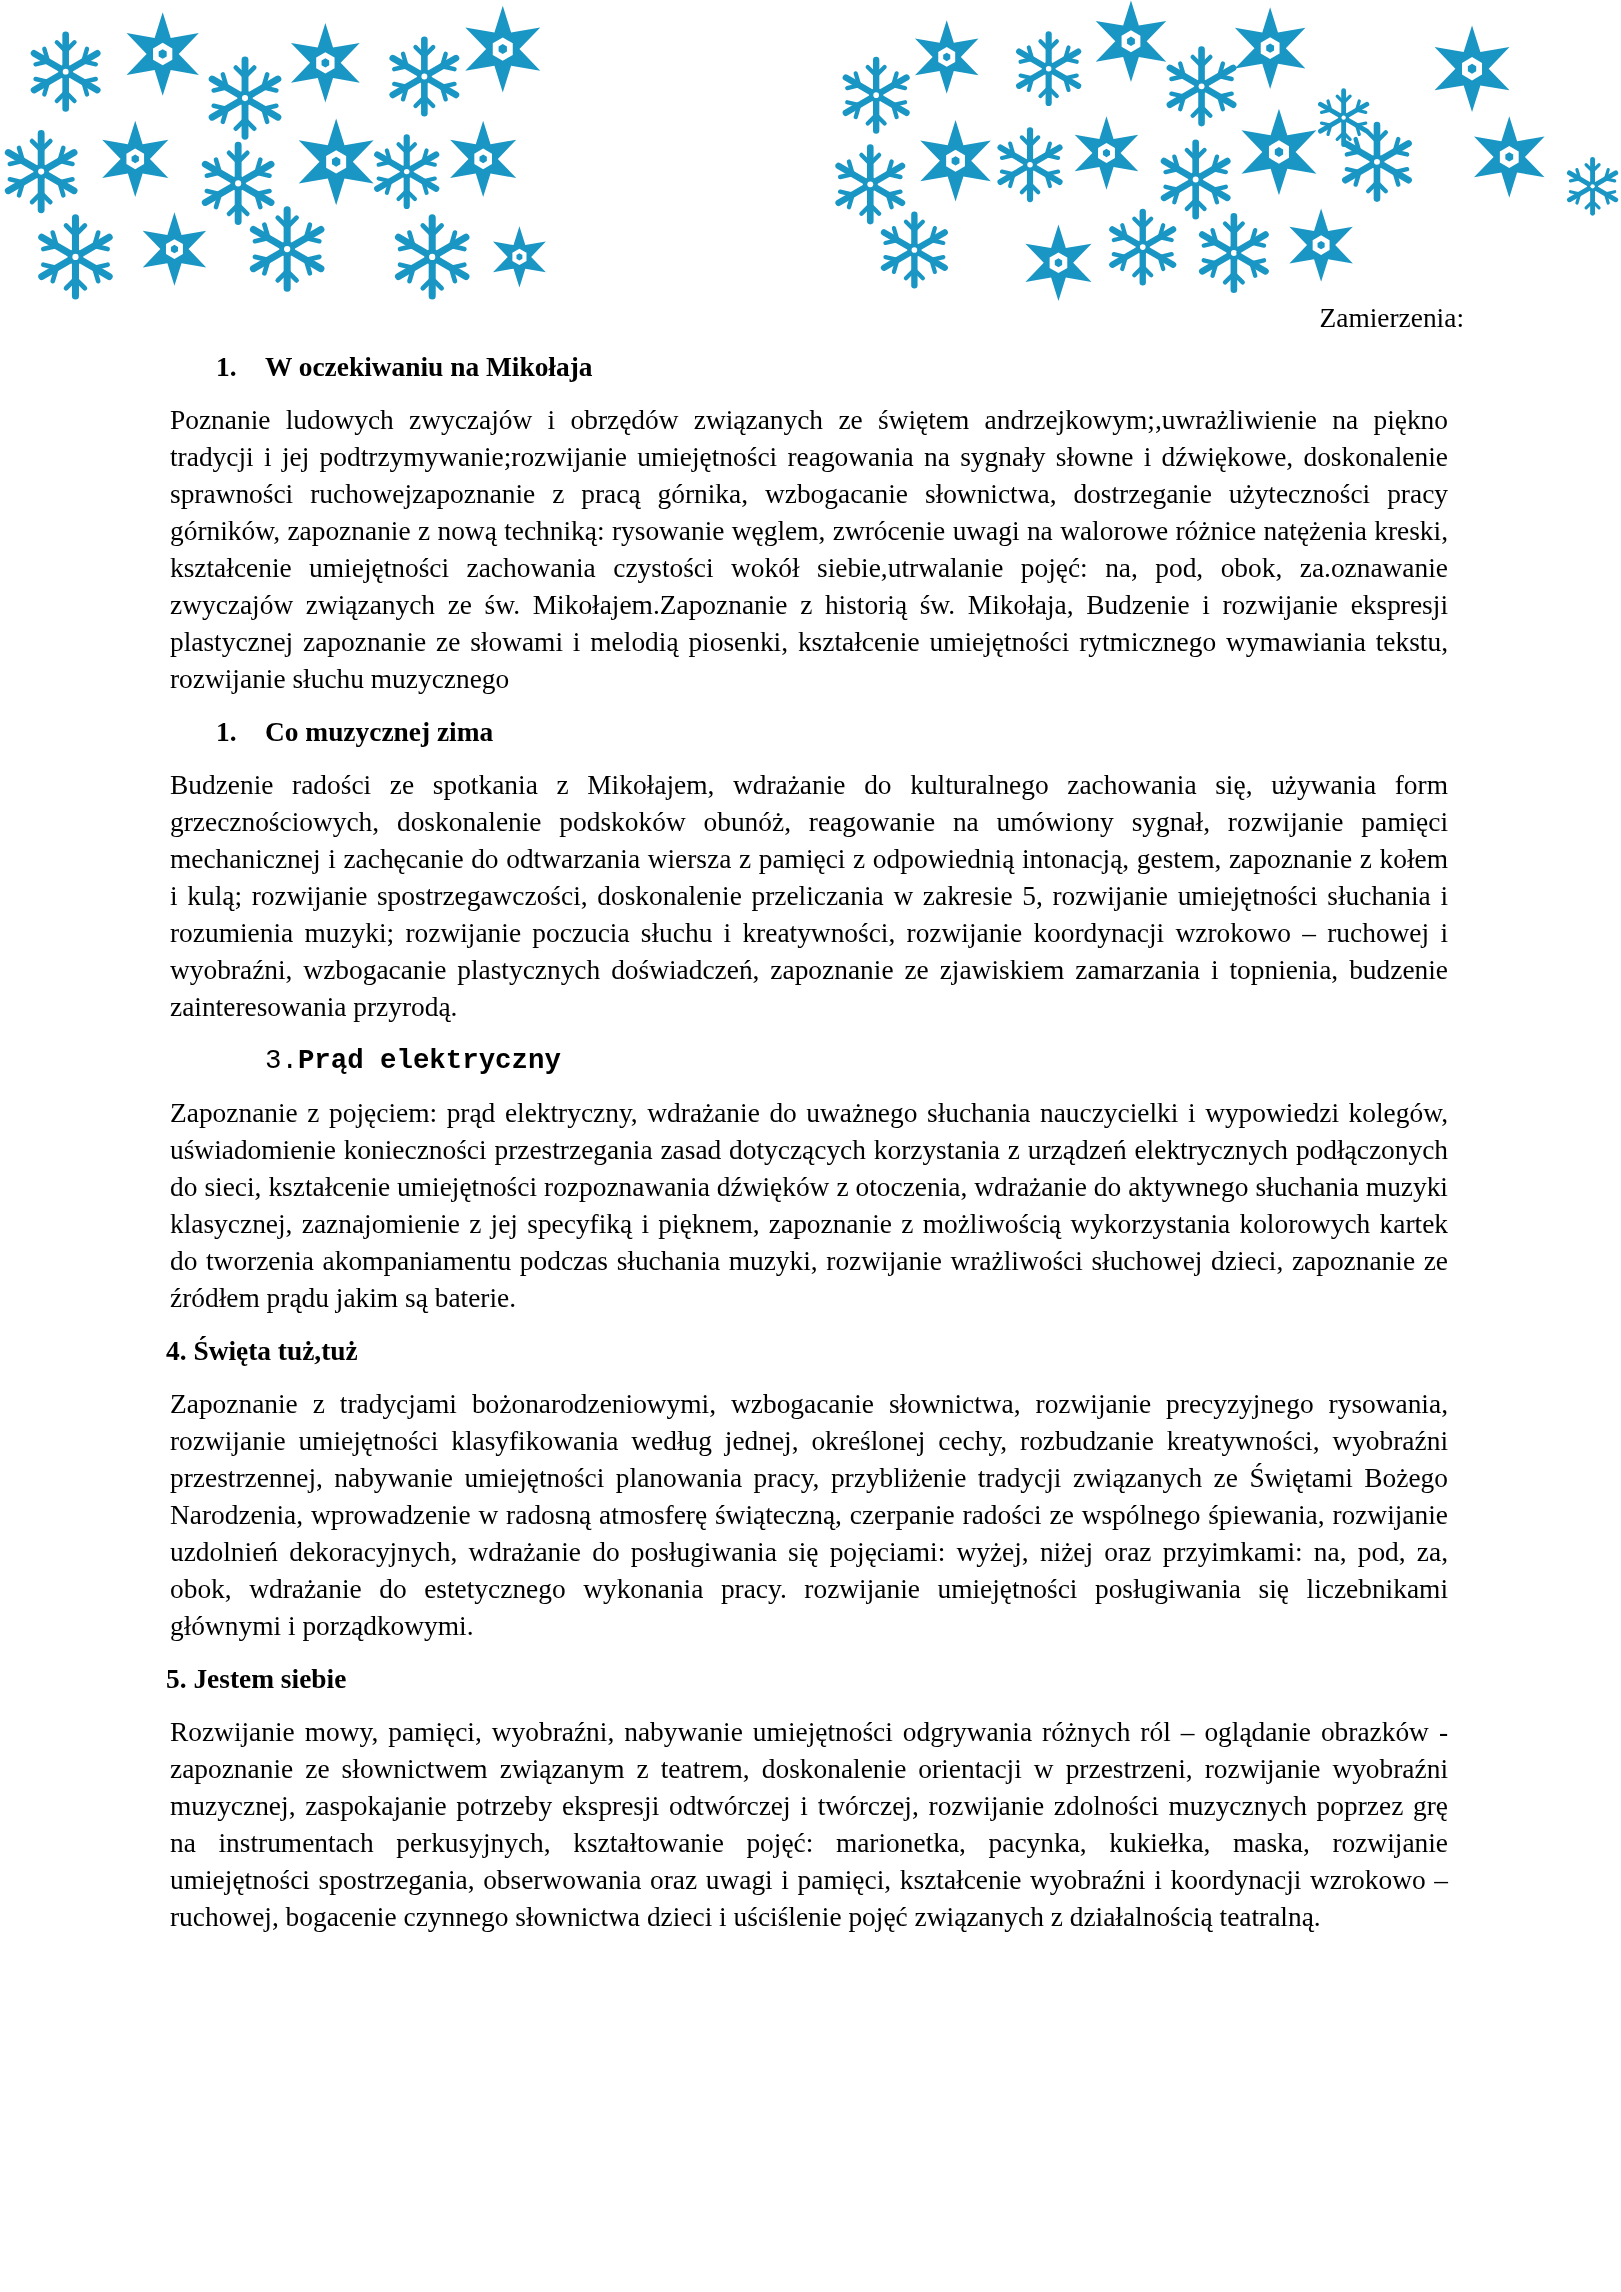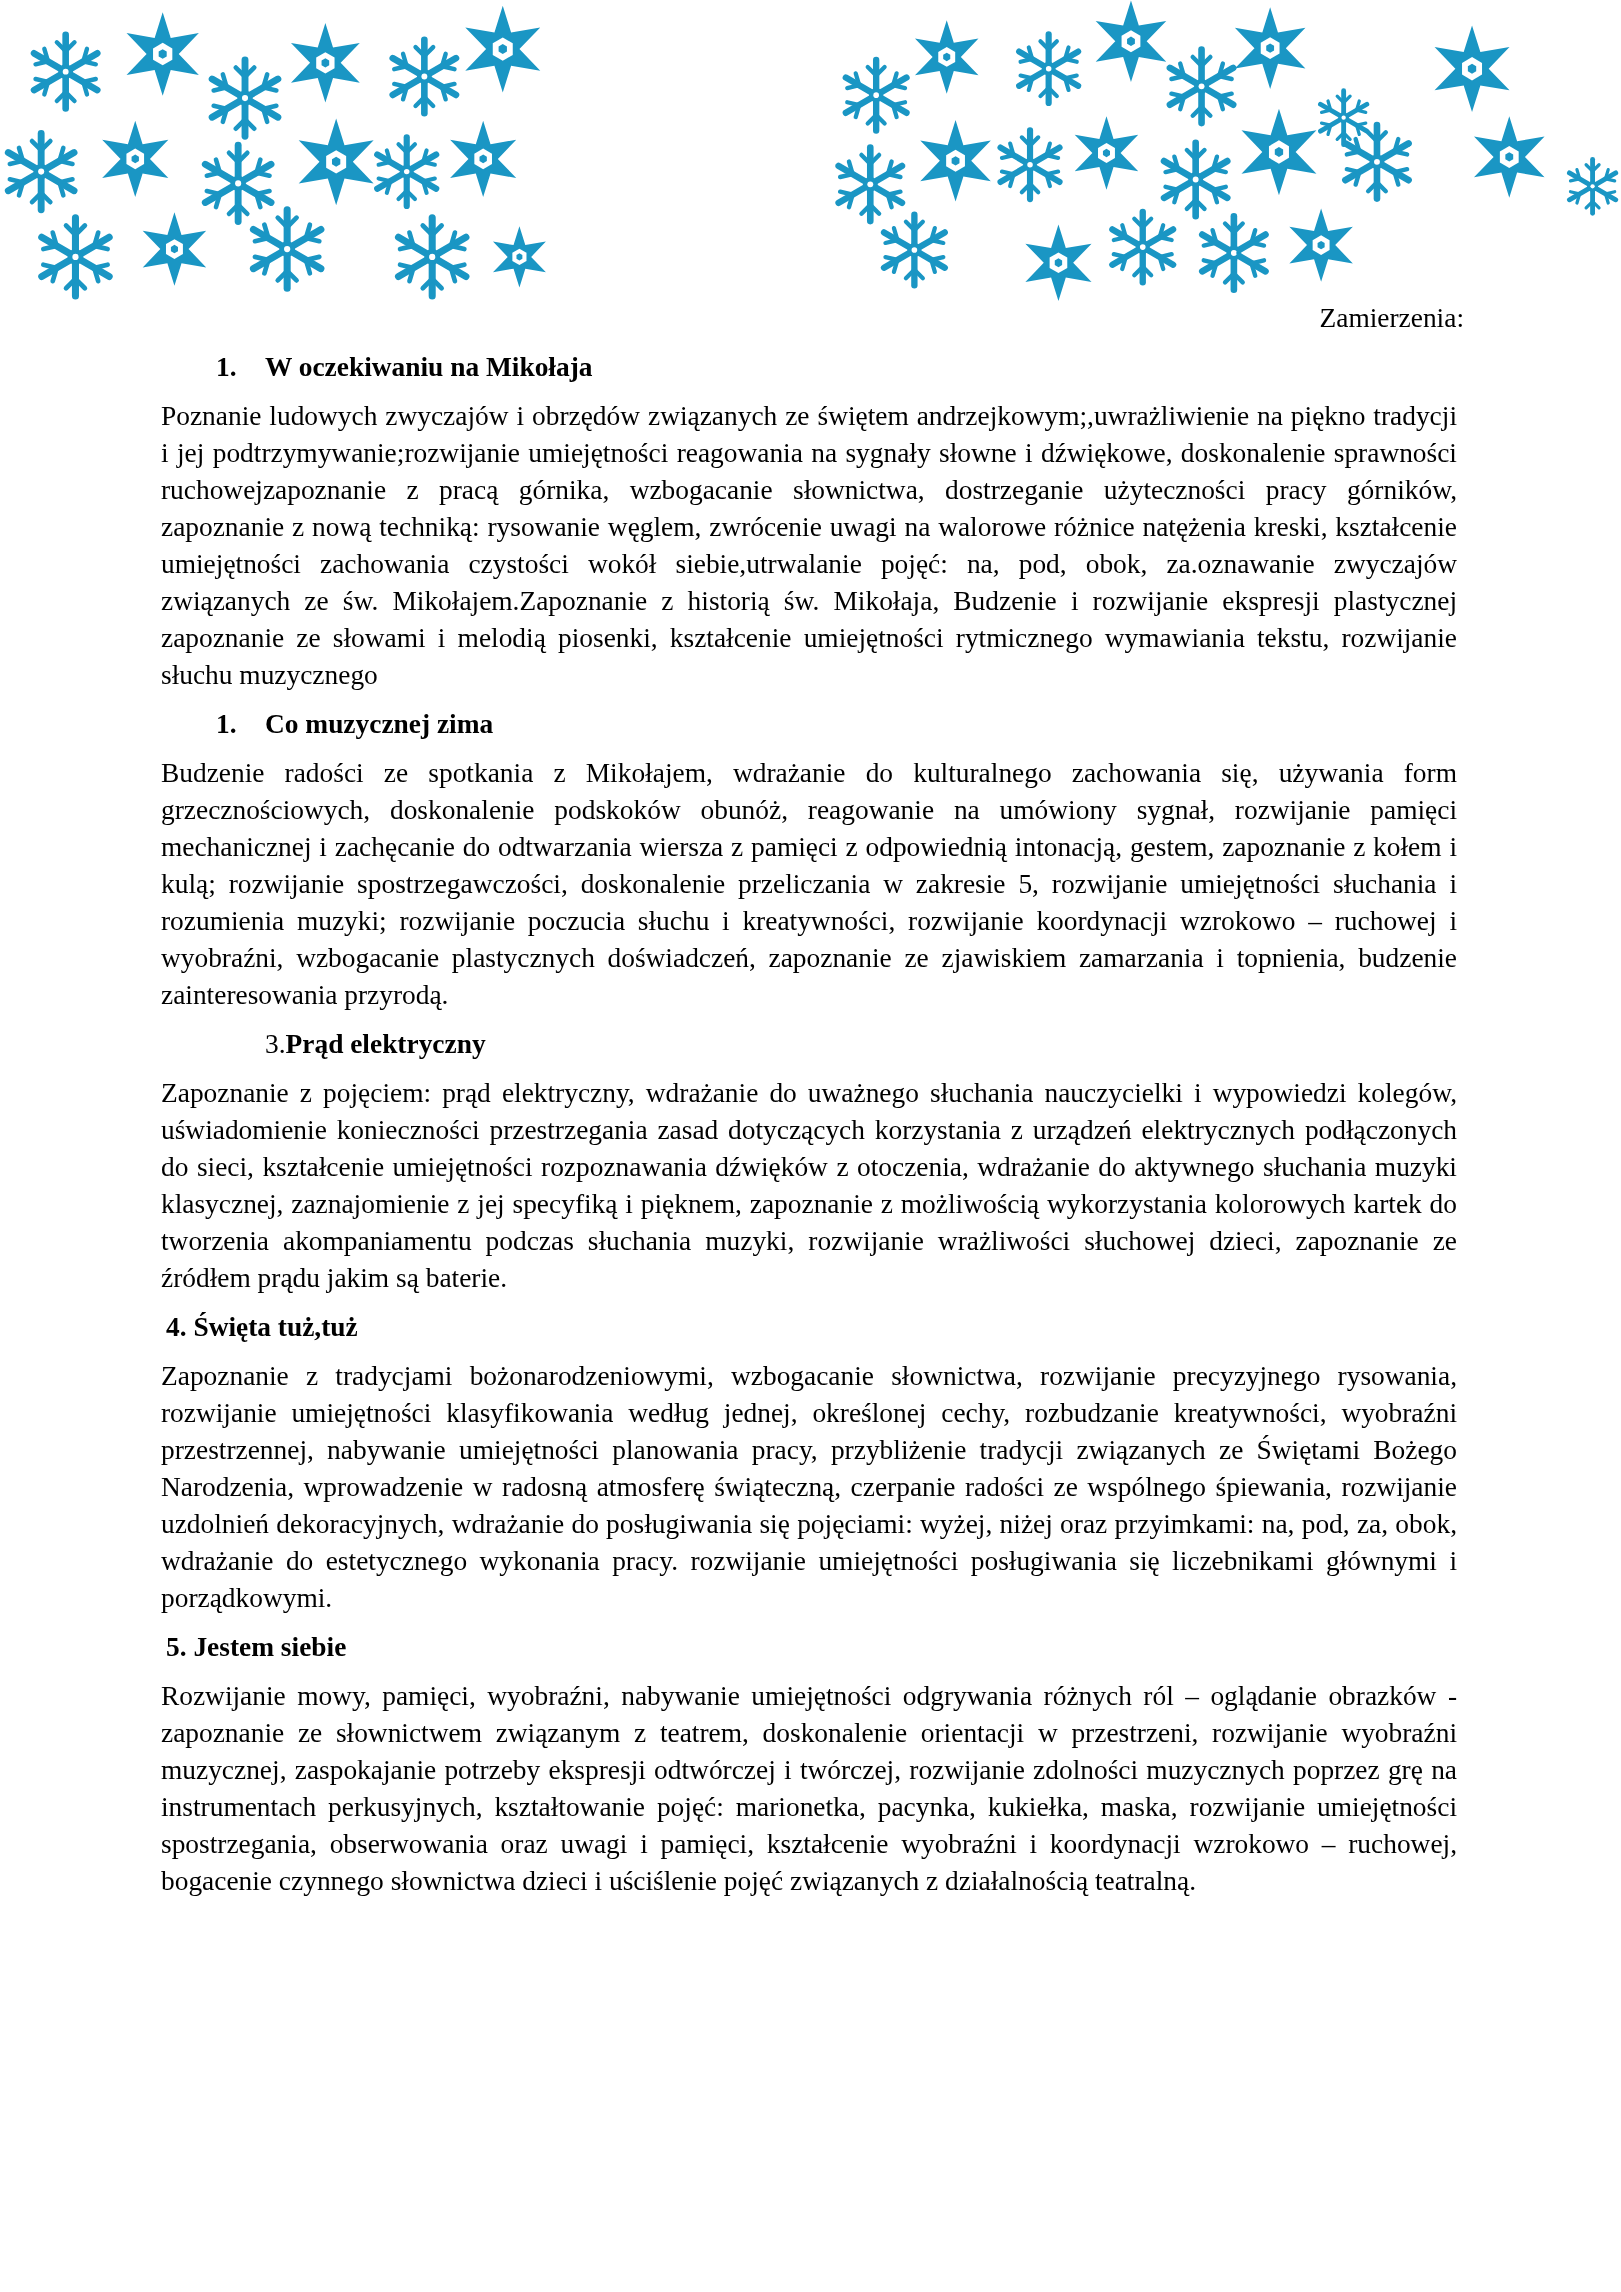--- a/index.html
+++ b/index.html
@@ -4,26 +4,26 @@
 <style>
   html, body { margin: 0; padding: 0; background: #ffffff; }
   body { width: 1621px; height: 2293px; position: relative; overflow: hidden; }
   .banner { position: absolute; left: 0; top: 0; width: 1621px; height: 306px; }
   .banner svg { display: block; }
   .page {
     position: absolute; left: 154px; top: 300px; width: 1310px;
     font-family: "Liberation Serif", "DejaVu Serif", serif;
     font-size: 27.4px; line-height: 37px; color: #000;
   }
-  .page p { margin: 7px; text-align: justify; text-align-last: left; }
+  .page p { margin: 16px; text-align: justify; text-align-last: left; }
   .intro { margin: 0; text-align: right; }
   .heading { margin: 12px; font-weight: bold; }
   .heading.indent { padding-left: 50px; }
   .heading .num { display: inline-block; width: 49px; }
-  .heading.indent2 { padding-left: 99px; }
+  .heading.indent2 { padding-left: 99px; font-family: Liberation Mono, monospace; }
   .heading .num-plain { font-weight: normal; }
 </style>
 </head>
 <body>
 
 <div class="banner">
   <svg width="1621" height="306" viewBox="0 0 1654 312">
     <defs>
       <g id="flake">
         <g stroke="#1a96c4" stroke-width="9" stroke-linecap="round" fill="none">

